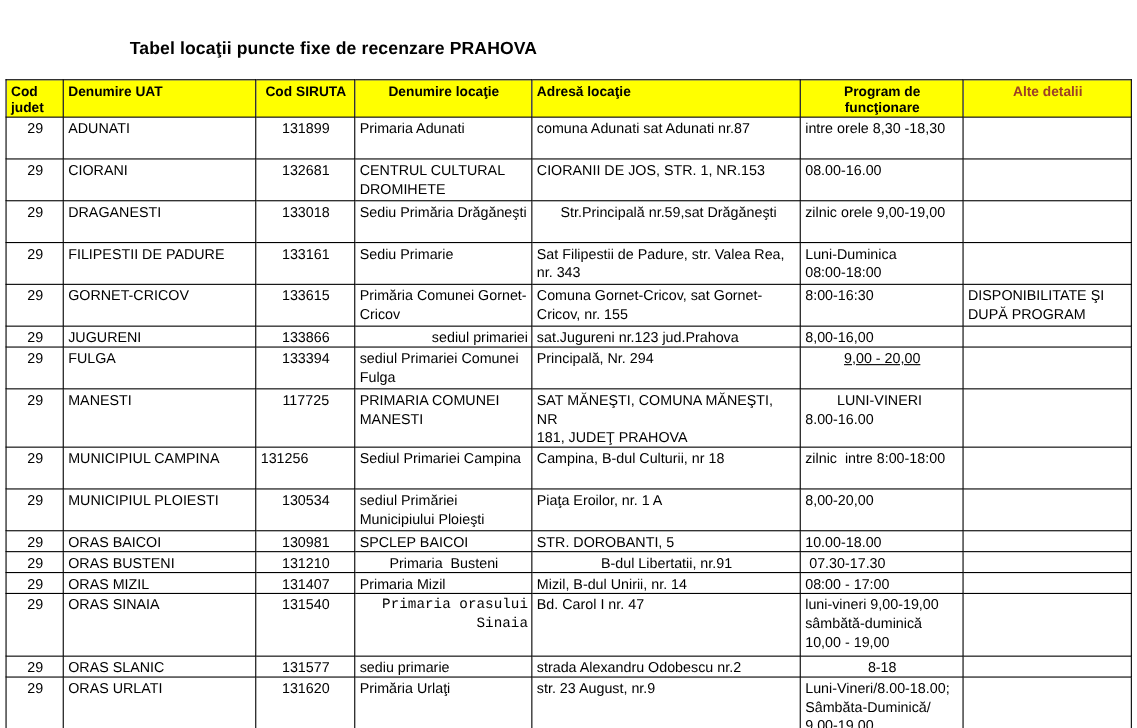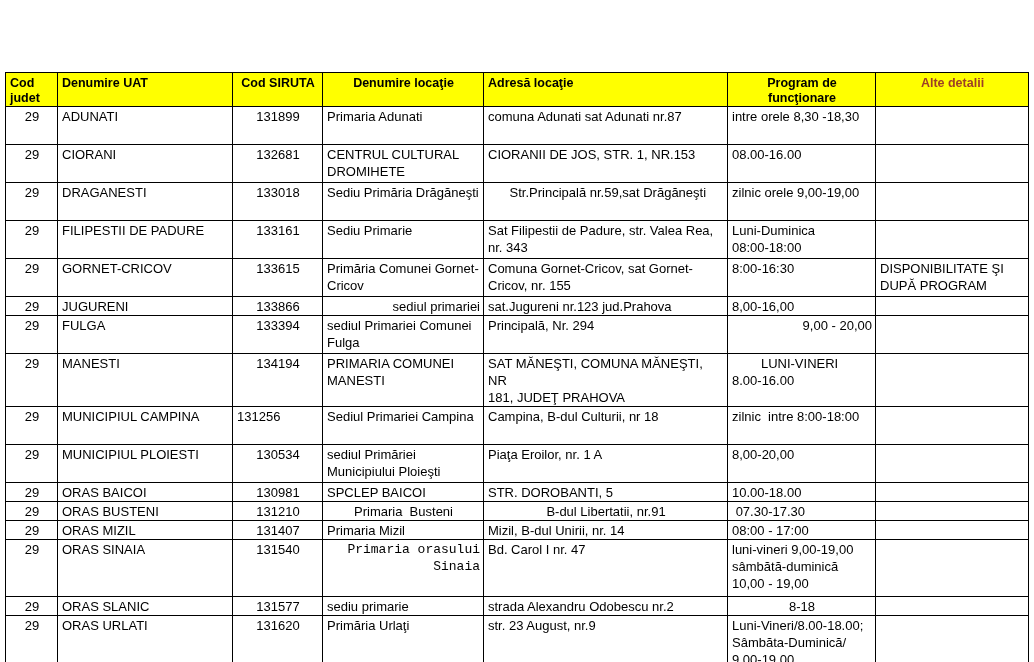--- a/index.html
+++ b/index.html
@@ -46,20 +46,21 @@
     font-size: 12.5px;
     line-height: 15px;
     padding-top: 3px;
   }
 </style>
 </head>
 <body>
 
 <div class="page">
 
+  <div class="doc-title">Tabel locaţii puncte fixe de recenzare PRAHOVA</div>
 
   <table class="census">
     <colgroup>
       <col class="c0">
         <col class="c1">
         <col class="c2">
         <col class="c3">
       <col class="c4">
         <col class="c5">
         <col class="c6">
@@ -136,27 +137,27 @@
           <td style="text-align: left;">8,00-16,00</td>
           <td style="text-align: left;"></td>
         </tr>
         <tr style="height: 38px;">
           <td style="text-align: center;">29</td>
           <td style="text-align: left;">FULGA</td>
           <td style="text-align: center;">133394</td>
           <td style="text-align: left;">sediul Primariei Comunei
 Fulga</td>
           <td style="text-align: left;">Principală, Nr. 294</td>
-          <td style="text-align: right;">9,00 - 20,00</td>
+          <td style="text-align: center; text-decoration: underline;">9,00 - 20,00</td>
           <td style="text-align: left;"></td>
         </tr>
         <tr style="height: 38px;">
           <td style="text-align: center;">29</td>
           <td style="text-align: left;">MANESTI</td>
-          <td style="text-align: center;">134194</td>
+          <td style="text-align: center;">117725</td>
           <td style="text-align: left;">PRIMARIA COMUNEI
 MANESTI</td>
           <td style="text-align: left;">SAT MĂNEŞTI, COMUNA MĂNEŞTI, NR
 181, JUDEŢ PRAHOVA</td>
           <td style="text-align: left;">        LUNI-VINERI
 8.00-16.00</td>
           <td style="text-align: left;"></td>
         </tr>
         <tr style="height: 38px;">
           <td style="text-align: center;">29</td>

